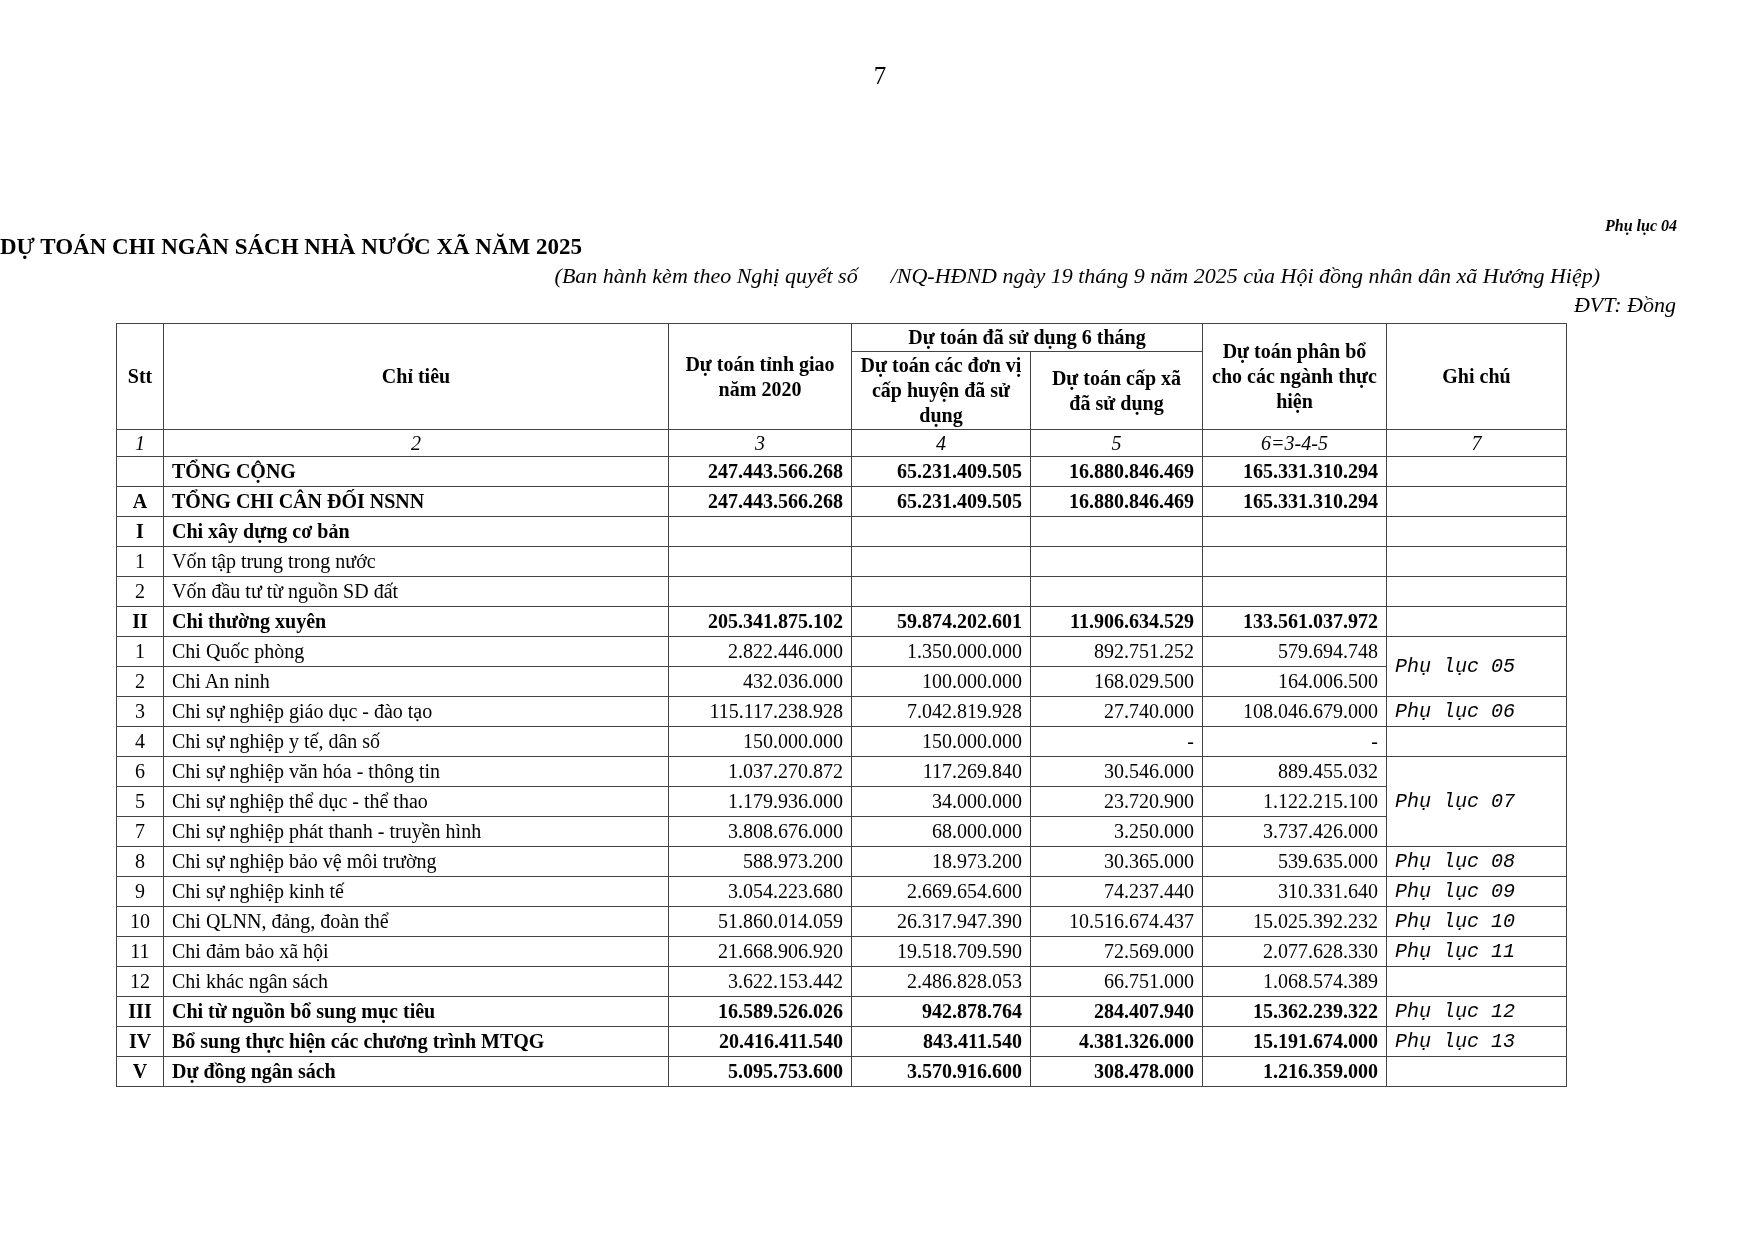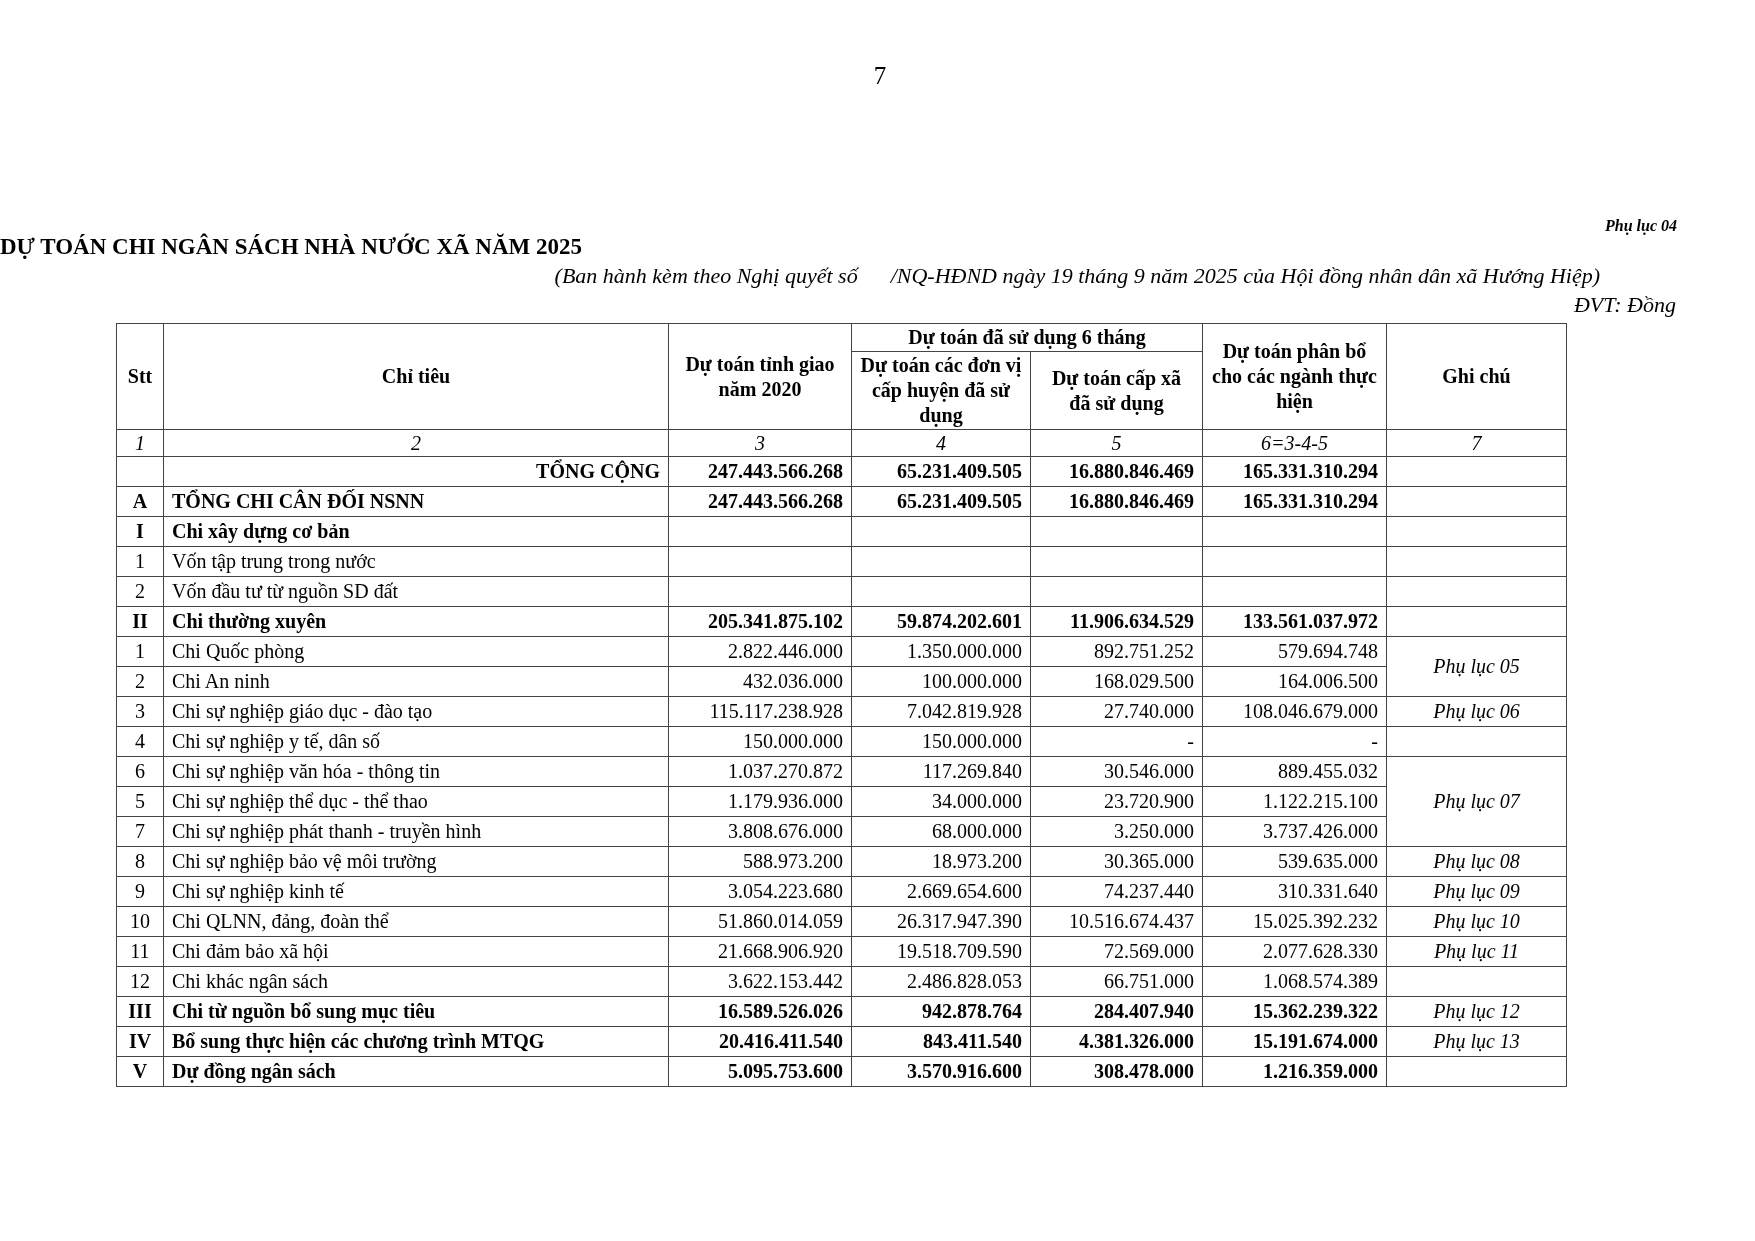--- a/index.html
+++ b/index.html
@@ -15,25 +15,25 @@
   table#budget-table { position:absolute; left:116px; top:323px; border-collapse:collapse;
         table-layout:fixed; font-size:20px; }
   #budget-table td, #budget-table th { border:1.5px solid #444; padding:0 8px; overflow:hidden; white-space:nowrap; }
   #budget-table th { font-weight:bold; text-align:center; line-height:25px; white-space:normal; }
   .c1 { width:47px; } .c2 { width:505px; } .c3 { width:183px; } .c4 { width:179px; }
   .c5 { width:172px; } .c6 { width:184px; } .c7 { width:180px; }
   .idx td { font-style:italic; text-align:center; height:26px; line-height:26px; }
   .row td { height:29px; line-height:29px; }
   .row td.stt { text-align:center; }
   .row td.num { text-align:right; padding-right:10px; }
-  .row td.note { text-align:center; font-style:italic; }
+  .row td.note { text-align:left; font-style:italic;font-family:Liberation Mono, monospace; }
   .row td.name { padding-left:10px; }
   .bold td { font-weight:bold; }
   .bold td.note { font-weight:normal; }
-  .center-name td.name { text-align:right;margin-top:48px; }
+  .center-name td.name { text-align:left;margin-top:48px; }
 </style>
 </head>
 <body>
 
 <div id="page-number" class="abs">7</div>
 <div id="appendix-label" class="abs">Phụ lục 04</div>
 <div id="doc-title" class="abs">DỰ TOÁN CHI NGÂN SÁCH NHÀ NƯỚC XÃ NĂM 2025</div>
 <div id="doc-subtitle" class="abs">(Ban hành kèm theo Nghị quyết số      /NQ-HĐND ngày 19 tháng 9 năm 2025 của Hội đồng nhân dân xã Hướng Hiệp)</div>
 <div id="unit-label" class="abs">ĐVT: Đồng</div>
 

